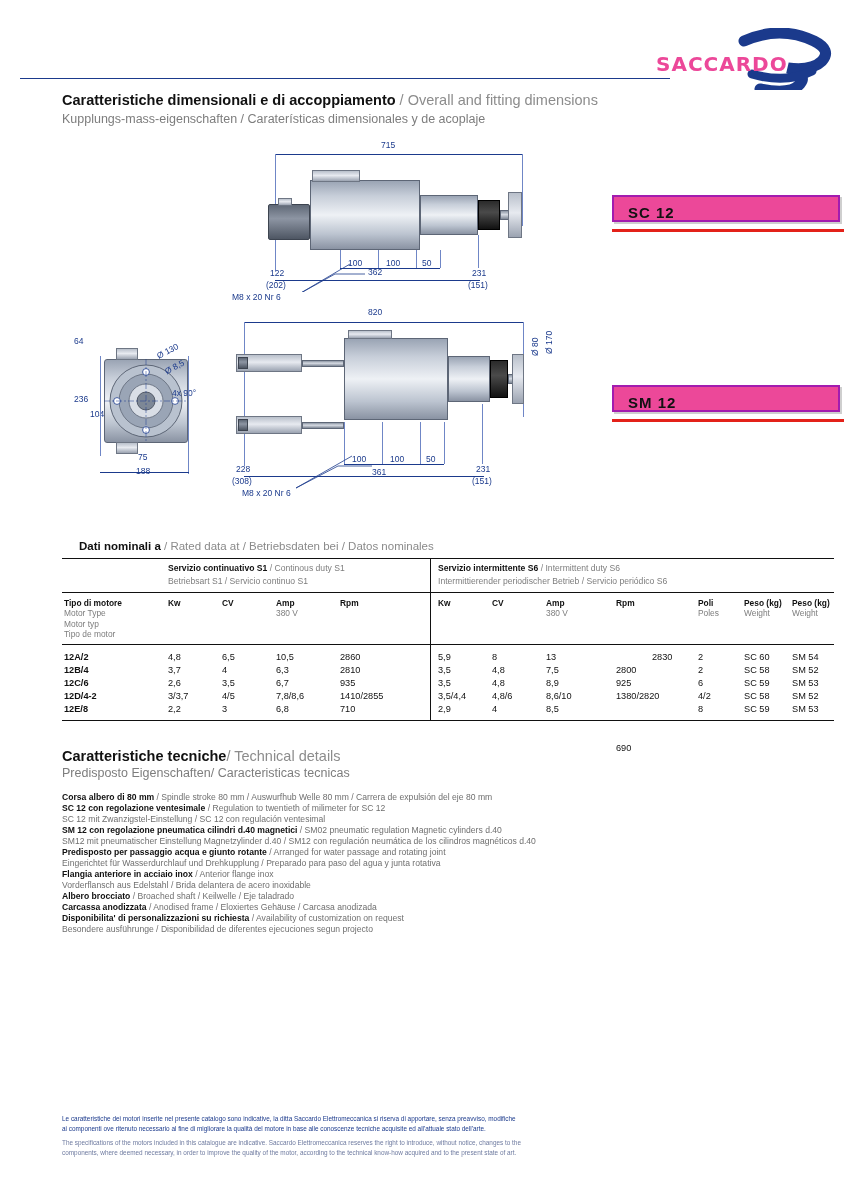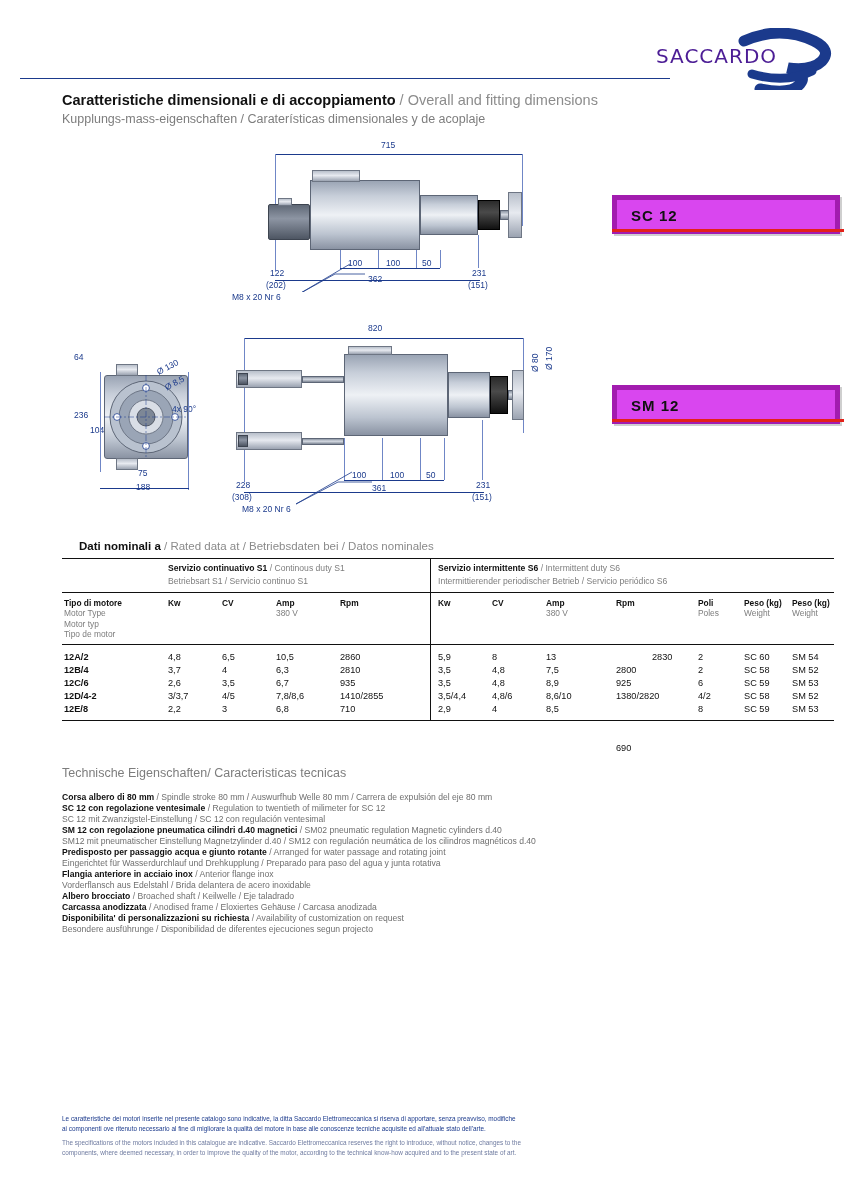--- a/index.html
+++ b/index.html
@@ -16,25 +16,25 @@
   .page { position: relative; width: 851px; height: 1193px; }
 
   
   .logo {
     position: absolute;
     left: 648px; top: 28px;
     width: 190px; height: 62px;
   }
   .logo-word {
     position: absolute;
-    left: 8px; top: 16px;
+    left: 8px; top: 24px;
     font-size: 20px;
-    font-weight: normal;
+    font-weight: bold;
     letter-spacing: 1px;
-    color: #4c1d95;
+    color: #ec4899;
     font-family: "DejaVu Sans", sans-serif;
   }
 
   
   .top-rule {
     position: absolute;
     left: 20px; top: 78px;
     width: 650px; height: 1px;
     background: #1b3a8c;
   }
@@ -92,23 +92,23 @@
   }
   .shaft {
     position: absolute;
     background: linear-gradient(180deg,#8c95a3 0%, #d6dbe3 45%, #7e8795 100%);
     border: 1px solid #5d6676;
   }
 
   
   .model-box {
     position: absolute;
-    width: 228px; height: 39px;
-    border: 5px solid #a21caf;
-    background: #d946ef;
+    width: 228px; height: 27px;
+    border: 2px solid #a21caf;
+    background: #ec4899;
     box-shadow: 2px 2px 0 #cfcfcf;
   }
   .model-box .label {
     position: absolute;
     left: 14px; top: 7px;
     font-size: 15px;
     font-weight: bold;
     letter-spacing: 1px;
     color: #111;
   }
@@ -194,36 +194,36 @@
     <div class="ext-line" style="left:190px; top:110px; width:1px; height:18px;"></div>
     <div class="ext-line" style="left:228px; top:95px; width:1px; height:33px;"></div>
     <div class="dim-line" style="left:90px; top:128px; width:100px; height:1px;"></div>
     <div class="dim-line" style="left:25px; top:140px; width:205px; height:1px;"></div>
 
     <div class="dim-text" style="left:20px; top:128px;">122</div>
     <div class="dim-text" style="left:16px; top:140px;">(202)</div>
     <div class="dim-text" style="left:98px; top:118px;">100</div>
     <div class="dim-text" style="left:136px; top:118px;">100</div>
     <div class="dim-text" style="left:172px; top:118px;">50</div>
-    <div class="dim-text" style="left:118px; top:134px;">362</div>
+    <div class="dim-text" style="left:118px; top:127px;">362</div>
     <div class="dim-text" style="left:222px; top:128px;">231</div>
     <div class="dim-text" style="left:218px; top:140px;">(151)</div>
     <div class="dim-text" style="left:-18px; top:152px;">M8 x 20 Nr 6</div>
     <svg style="position:absolute; left:45px; top:112px;" width="110" height="40">
       <path d="M4 42 L40 22 L70 22" stroke="#1b3a8c" fill="none" stroke-width="0.8"></path>
       <path d="M4 42 L55 12" stroke="#1b3a8c" fill="none" stroke-width="0.8"></path>
     </svg>
   </div>
 
   <div class="model-box" style="left:612px; top:195px;">
     <div class="label">SC 12</div>
   </div>
   <div class="model-underline" style="left:612px; top:229px; width:232px;"></div>
 
-  <div class="drawing" style="left:60px; top:320px; width:500px; height:200px;">
+  <div class="drawing" style="left:60px; top:304px; width:500px; height:200px;">
 
     <div class="dim-text" style="left:308px; top:3px;">820</div>
     <div class="dim-line" style="left:184px; top:18px; width:280px; height:1px;"></div>
     <div class="ext-line" style="left:184px; top:18px; width:1px; height:132px;"></div>
     <div class="ext-line" style="left:463px; top:18px; width:1px; height:95px;"></div>
 
     <div class="body-main" style="left:44px; top:55px; width:84px; height:84px; border-radius:3px;"></div>
     <svg style="position:absolute; left:44px; top:55px;" width="84" height="84">
       <circle cx="42" cy="42" r="36" fill="#b9c2cf" stroke="#5d6676" stroke-width="1"></circle>
       <circle cx="42" cy="42" r="27" fill="#9aa5b6" stroke="#5d6676" stroke-width="0.8"></circle>
@@ -406,21 +406,24 @@
     <div class="cell" style="left:340px; top:704px;">710</div>
     <div class="cell" style="left:438px; top:704px;">2,9</div>
     <div class="cell" style="left:492px; top:704px;">4</div>
     <div class="cell" style="left:546px; top:704px;">8,5</div>
     <div class="cell" style="left:616px; top:704px;margin-top:39px;">690</div>
     <div class="cell" style="left:698px; top:704px;">8</div>
     <div class="cell" style="left:744px; top:704px;">SC 59</div>
     <div class="cell" style="left:792px; top:704px;">SM 53</div>
   </div>
 
-  <div class="sec-sub" style="left:62px; top:766px;">Technische Eigenschaften/ Caracteristicas tecnicas</div>
+  <div class="sec-title" style="left:62px; top:748px;">
+    <span class="b">Caratteristiche tecniche</span><span class="g">/ Technical details</span>
+  </div>
+  <div class="sec-sub" style="left:62px; top:766px;">Predisposto Eigenschaften/ Caracteristicas tecnicas</div>
 
   <div class="tech-line" style="left:62px; top:792px;"><span class="b">Corsa albero di 80 mm</span><span class="g"> / Spindle stroke 80 mm / Auswurfhub Welle 80 mm / Carrera de expulsión del eje 80 mm</span></div>
   <div class="tech-line" style="left:62px; top:803px;"><span class="b">SC 12 con regolazione ventesimale</span><span class="g"> / Regulation to twentieth of milimeter for SC 12</span></div>
   <div class="tech-line" style="left:62px; top:814px;"><span class="b"></span><span class="g">SC 12 mit Zwanzigstel-Einstellung / SC 12 con regulación ventesimal</span></div>
   <div class="tech-line" style="left:62px; top:825px;"><span class="b">SM 12 con regolazione pneumatica cilindri d.40 magnetici</span><span class="g"> / SM02 pneumatic regulation Magnetic cylinders d.40</span></div>
   <div class="tech-line" style="left:62px; top:836px;"><span class="b"></span><span class="g">SM12 mit pneumatischer Einstellung Magnetzylinder d.40 / SM12 con regulación neumática de los cilindros magnéticos d.40</span></div>
   <div class="tech-line" style="left:62px; top:847px;"><span class="b">Predisposto per passaggio acqua e giunto rotante</span><span class="g"> / Arranged for water passage and rotating joint</span></div>
   <div class="tech-line" style="left:62px; top:858px;"><span class="b"></span><span class="g">Eingerichtet für Wasserdurchlauf und Drehkupplung / Preparado para paso del agua y junta rotativa</span></div>
   <div class="tech-line" style="left:62px; top:869px;"><span class="b">Flangia anteriore in acciaio inox</span><span class="g"> / Anterior flange inox</span></div>
   <div class="tech-line" style="left:62px; top:880px;"><span class="b"></span><span class="g">Vorderflansch aus Edelstahl / Brida delantera de acero inoxidable</span></div>

